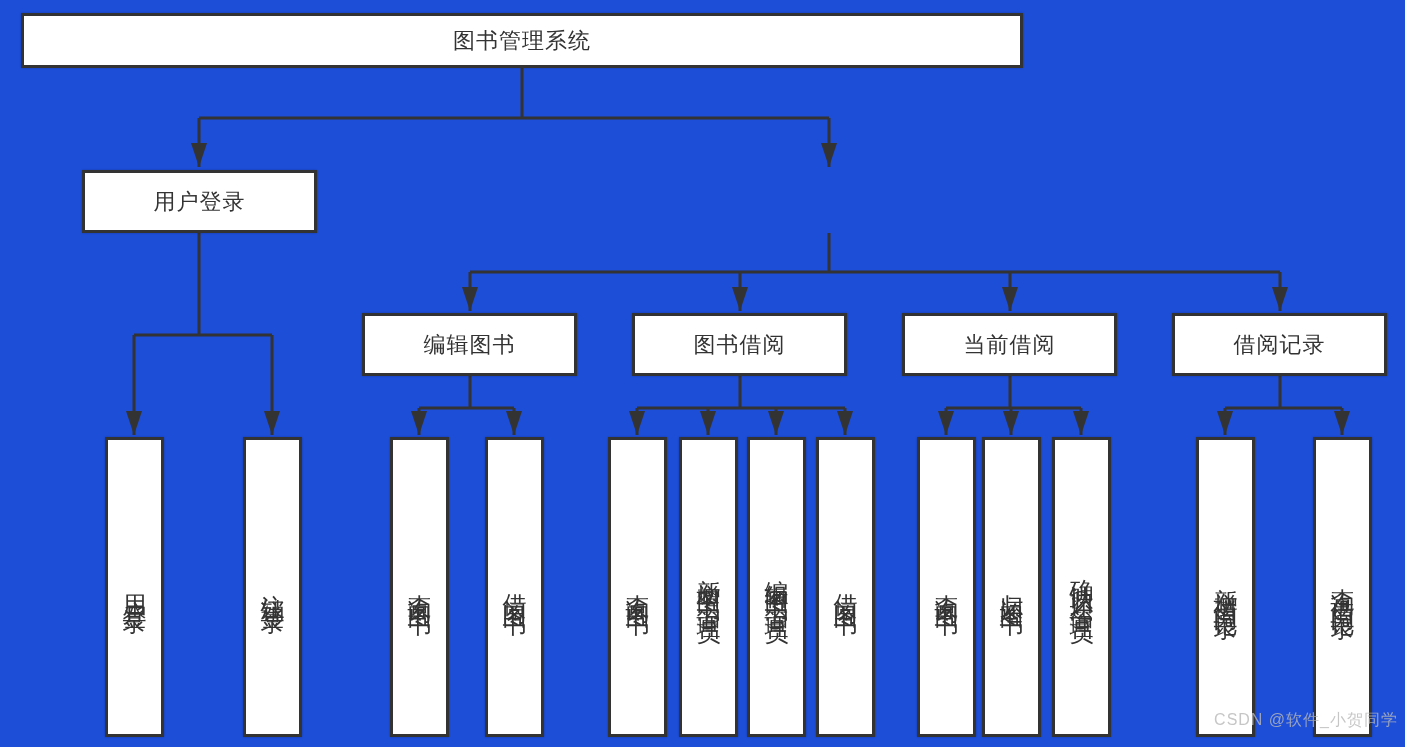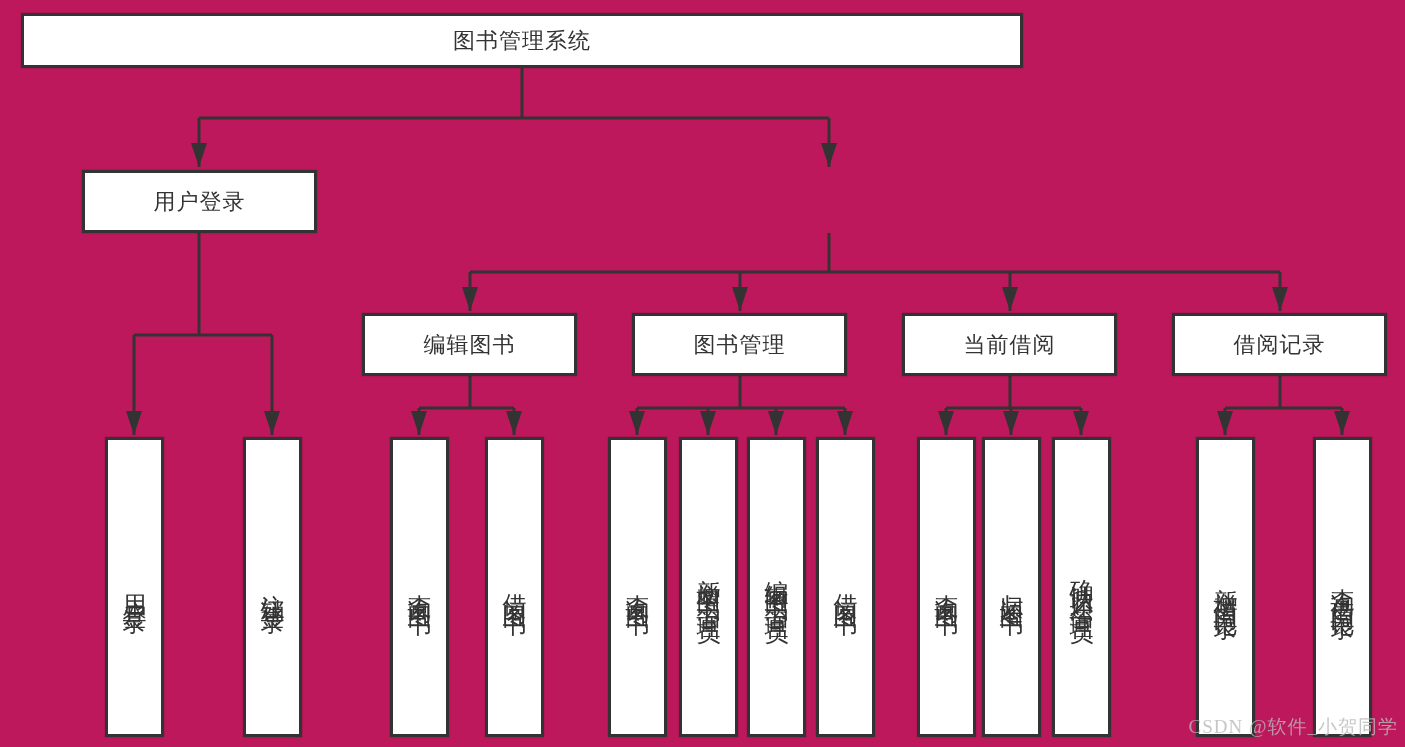--- a/index.html
+++ b/index.html
@@ -1,35 +1,35 @@
 <!DOCTYPE html>
 <html><head>
 <meta charset="utf-8">
 <style>
   html,body { margin:0; padding:0; background:#ffffff; }
   .stage {
-    position:relative; width:1405px; height:747px; background:#be185d;
-    font-family:Liberation Serif, serif; overflow:hidden;
+    position:relative; width:1405px; height:747px; background:#1d4ed8;
+    font-family:Liberation Sans, sans-serif; overflow:hidden;
   }
   svg.wires { position:absolute; left:0; top:0; width:1405px; height:747px; }
   .node {
     position:absolute; box-sizing:border-box; background:#ffffff;
     border:3px solid #333333; color:#333333;
     display:flex; align-items:center; justify-content:center;
     box-shadow:0 0 2px rgba(0,0,0,0.25);
   }
   .node.h { font-size:22px; letter-spacing:1px; white-space:nowrap; }
   .node.v { top:437px; width:59px; height:300px; }
   .vtext {
     writing-mode:vertical-rl; text-orientation:mixed;
     font-size:24px; letter-spacing:6px; line-height:1; color:#333333;
   }
   .watermark {
-    position:absolute; right:7px; bottom:7px;
-    font-size:19px; color:#b8b8b8; opacity:0.8; letter-spacing:1px;
+    position:absolute; right:7px; bottom:16px;
+    font-size:16px; color:#b8b8b8; opacity:0.8; letter-spacing:1px;
     white-space:nowrap; z-index:5;
   }
 </style>
 </head>
 <body>
 
 <div class="stage">
 
   <svg class="wires" viewBox="0 0 1405 747" xmlns="http://www.w3.org/2000/svg">
     <defs>
@@ -79,21 +79,21 @@
       <line x1="1225" y1="408" x2="1225" y2="435" marker-end="url(#arw)"></line>
       <line x1="1342" y1="408" x2="1342" y2="435" marker-end="url(#arw)"></line>
     </g>
   </svg>
 
   <div class="node h" style="left:21px; top:13px; width:1002px; height:55px;">图书管理系统</div>
 
   <div class="node h" style="left:82px; top:170px; width:235px; height:63px;">用户登录</div>
 
   <div class="node h" style="left:362px; top:313px; width:215px; height:63px;">编辑图书</div>
-  <div class="node h" style="left:632px; top:313px; width:215px; height:63px;">图书管理</div>
+  <div class="node h" style="left:632px; top:313px; width:215px; height:63px;">图书借阅</div>
   <div class="node h" style="left:1172px; top:313px; width:215px; height:63px;">借阅记录</div>
   <div class="node h" style="left:902px; top:313px; width:215px; height:63px;">当前借阅</div>
 
   <div class="node v" style="left:105px;">
     <span class="vtext">用户登录</span>
   </div>
   <div class="node v" style="left:243px;">
     <span class="vtext">注销登录</span>
   </div>
 

